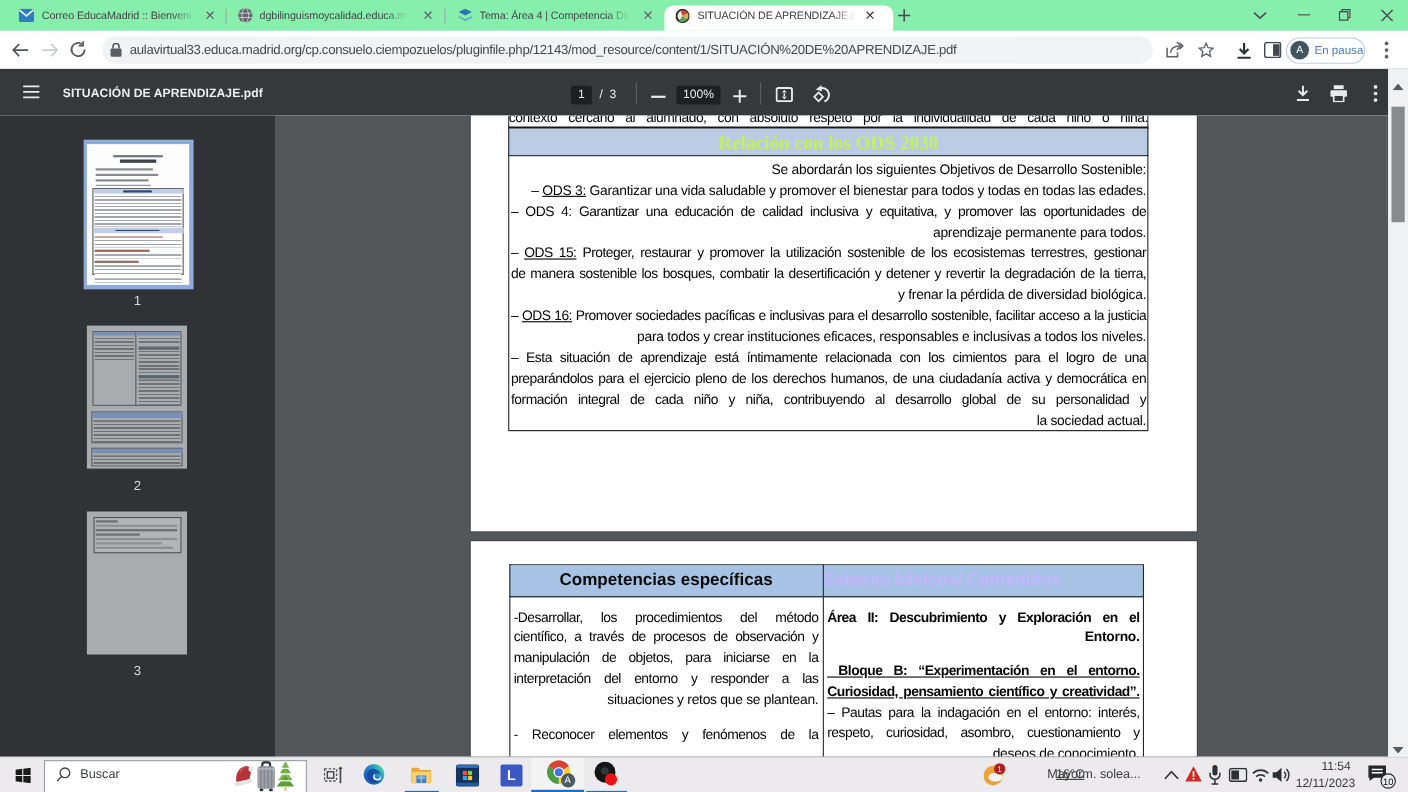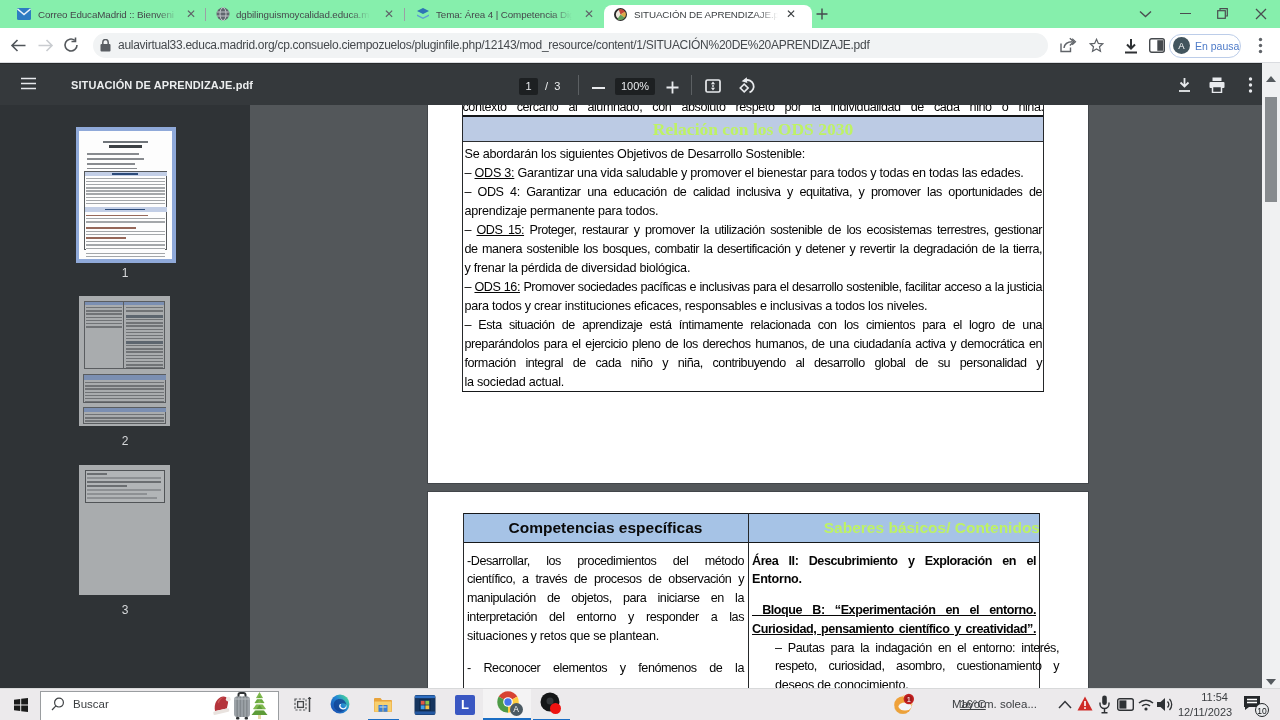--- a/index.html
+++ b/index.html
@@ -21,21 +21,21 @@
   #pdfbar .wtxt { color:#eceeef; }
   .darkbox { background:#1d2022; border-radius:2px; color:#e8eaed; font-size:11px; text-align:center; }
   .vsep { width:1px; height:20px; background:#5c6063; top:11px; }
   
   #sidebar { left:0; top:105px; width:250px; height:583px; background:#2f3336; }
   #main { left:250px; top:105px; width:1012px; height:583px; background:#53575a; overflow:hidden; }
   .pagenum { color:#d7d9db; font-size:12px; text-align:center; width:30px; }
   #vscroll { left:1262px; top:63px; width:18px; height:625px; background:#f0f1f2; }
   
   .pj { text-align:justify; text-align-last:justify; white-space:nowrap; }
-  .pl { text-align:left; } .bodytxt .pl { letter-spacing:-0.25px; }
+  .pl { text-align:right; } .bodytxt .pl { letter-spacing:-0.25px; }
   .bodytxt { font-size:12.6px; letter-spacing:-0.45px; color:#050505; line-height:19px; }
   
   #taskbar { left:0; top:688px; width:1280px; height:32px; background:#eceaec; border-top:1px solid #d8d9da; }
   .traytxt { font-size:11.5px; color:#3a3d40; }
 </style></head>
 <body>
 
 <div class="abs" id="tabstrip">
 
   <svg class="abs" style="left:17px;top:8px" width="14" height="12" viewBox="0 0 14 12">
@@ -131,21 +131,21 @@
       <circle cx="2.5" cy="2.5" r="1.7" fill="#5f6368"></circle>
       <circle cx="2.5" cy="8.5" r="1.7" fill="#5f6368"></circle>
       <circle cx="2.5" cy="14.5" r="1.7" fill="#5f6368"></circle>
     </svg>
 </div>
 
 <div class="abs" id="pdfbar">
   <svg class="abs" style="left:21px;top:13px" width="15" height="13" viewBox="0 0 15 13">
       <path d="M0 1.5 H15 M0 6.5 H15 M0 11.5 H15" stroke="#e8eaed" stroke-width="1.7"></path>
     </svg>
-  <div class="abs wtxt" style="left:71px;top:15px;font-size:11px;font-weight:bold;letter-spacing:0.1px;">SITUACIÓN DE APRENDIZAJE.pdf</div>
+  <div class="abs wtxt" style="left:57px;top:15px;font-size:11px;font-weight:bold;letter-spacing:0.1px;">SITUACIÓN DE APRENDIZAJE.pdf</div>
   <div class="abs darkbox" style="left:519px;top:14px;width:19px;height:17px;line-height:17px;">1</div>
   <div class="abs wtxt" style="left:545px;top:16px;font-size:11px;">/&nbsp; 3</div>
   <div class="abs vsep" style="left:578px;"></div>
   <div class="abs" style="left:592px;top:23px;width:13px;height:1.8px;background:#e8eaed"></div>
   <div class="abs darkbox" style="left:615px;top:14px;width:40px;height:17px;line-height:17px;">100%</div>
   <svg class="abs" style="left:666px;top:17px" width="13" height="13" viewBox="0 0 13 13">
       <path d="M6.5 0.5 V12.5 M0.5 6.5 H12.5" stroke="#e8eaed" stroke-width="1.8"></path>
     </svg>
   <div class="abs vsep" style="left:691px;"></div>
   <svg class="abs" style="left:705px;top:15px" width="16" height="14" viewBox="0 0 16 14">
@@ -260,21 +260,21 @@
     <div class="pj">– Esta situación de aprendizaje está íntimamente relacionada con los cimientos para el logro de una</div>
     <div class="pj">preparándolos para el ejercicio pleno de los derechos humanos, de una ciudadanía activa y democrática en</div>
     <div class="pj">formación integral de cada niño y niña, contribuyendo al desarrollo global de su personalidad y</div>
     <div class="pl">la sociedad actual.</div>
   </div>
 
   <div class="abs" style="left:178px;top:387px;width:660px;height:196px;background:#fff;box-shadow:0 0 0 1px #42464a;"></div>
   <div class="abs" style="left:213px;top:407.5px;width:577px;height:1.8px;background:#16181a;"></div>
   <div class="abs" style="left:213px;top:409.3px;width:577px;height:29px;background:#a6c3e6;border-bottom:1.6px solid #16181a;"></div>
   <div class="abs" style="left:213px;top:414px;width:285px;text-align:center;font-weight:bold;font-size:15.5px;color:#0a0a0a;">Competencias específicas</div>
-  <div class="abs" style="left:498px;top:414px;width:292px;text-align:right;font-weight:bold;font-size:15.5px;color:#bef264;">Saberes básicos/ Contenidos</div>
+  <div class="abs" style="left:498px;top:414px;width:292px;text-align:left;font-weight:bold;font-size:15.5px;color:#c4b5fd;">Saberes básicos/ Contenidos</div>
   <div class="abs" style="left:213px;top:407.5px;width:1.2px;height:176px;background:#26282a;"></div>
   <div class="abs" style="left:497.5px;top:407.5px;width:1.4px;height:176px;background:#26282a;"></div>
   <div class="abs" style="left:789px;top:407.5px;width:1.2px;height:176px;background:#26282a;"></div>
 
   <div class="abs bodytxt" style="left:217px;top:446.5px;width:277px;line-height:18.8px;">
     <div class="pj">-Desarrollar, los procedimientos del método</div>
     <div class="pj">científico, a través de procesos de observación y</div>
     <div class="pj">manipulación de objetos, para iniciarse en la</div>
     <div class="pj">interpretación del entorno y responder a las</div>
     <div class="pl">situaciones y retos que se plantean.</div>
@@ -282,21 +282,21 @@
   <div class="abs bodytxt pj" style="left:217px;top:554px;width:277px;">- &nbsp;Reconocer &nbsp;elementos &nbsp;y &nbsp;fenómenos &nbsp;de &nbsp;la</div>
 
   <div class="abs bodytxt" style="left:502px;top:446.5px;width:284px;line-height:18.8px;font-weight:bold;">
     <div class="pj">Área II: Descubrimiento y Exploración en el</div>
     <div class="pl">Entorno.</div>
   </div>
   <div class="abs bodytxt" style="left:502px;top:496px;width:284px;line-height:18.8px;font-weight:bold;">
     <div class="pj"><u>&nbsp;Bloque B: “Experimentación en el entorno.</u></div>
     <div class="pj"><u>Curiosidad, pensamiento científico y creatividad”.</u></div>
   </div>
-  <div class="abs bodytxt" style="left:502px;top:533.5px;width:284px;line-height:18.8px;margin-left:23px;">
+  <div class="abs bodytxt" style="left:502px;top:533.5px;width:284px;line-height:18.8px;">
     <div class="pj">– Pautas para la indagación en el entorno: interés,</div>
     <div class="pj">respeto, curiosidad, asombro, cuestionamiento y</div>
     <div class="pl">deseos de conocimiento.</div>
   </div>
 </div>
 
 <div class="abs" id="vscroll">
   <svg class="abs" style="left:4px;top:13px" width="10" height="6" viewBox="0 0 10 6">
       <path d="M0 6 L5 0 L10 6 Z" fill="#555a5e"></path>
     </svg>

